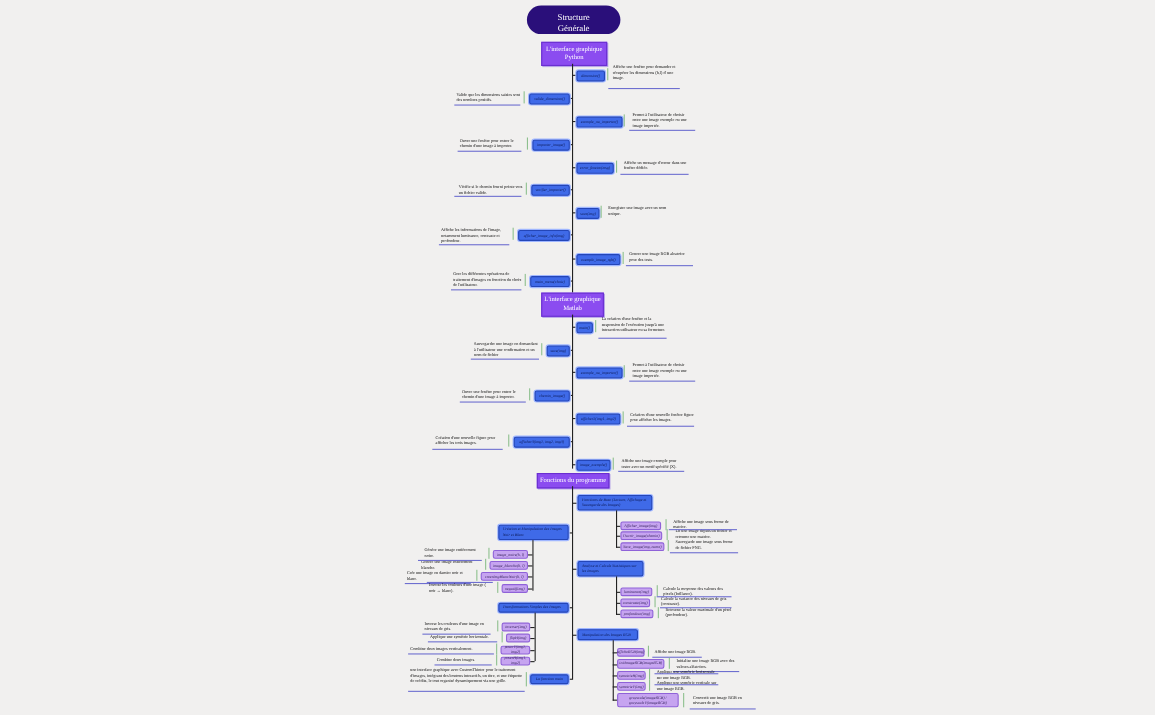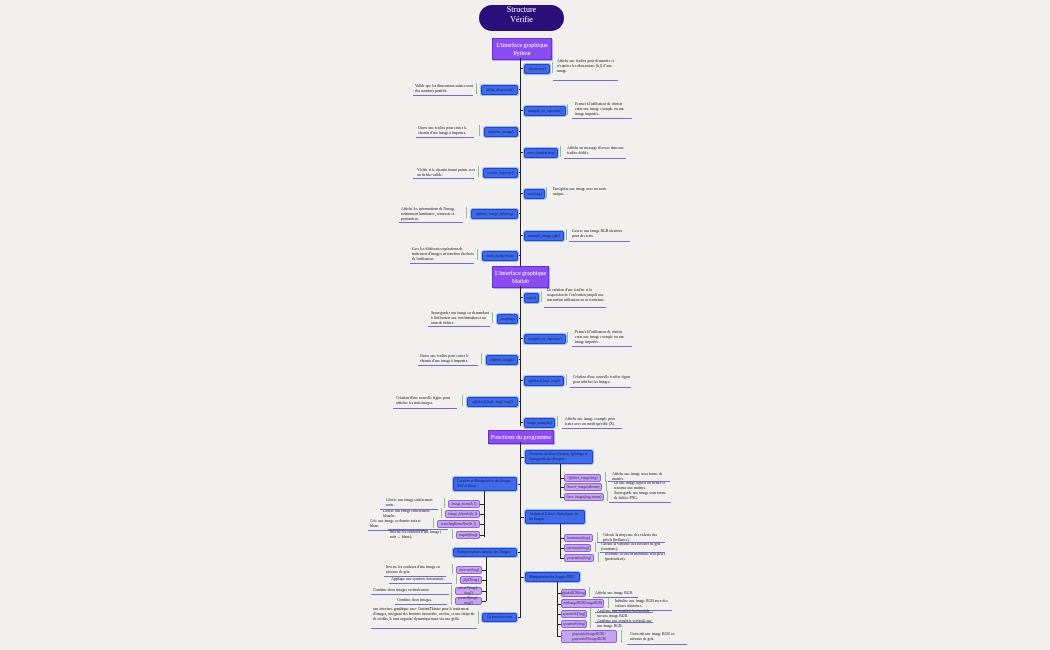--- a/index.html
+++ b/index.html
@@ -1,35 +1,35 @@
 <!DOCTYPE html>
 <html><head>
 <meta charset="utf-8">
 <style>
   html,body{margin:0;padding:0;}
   body{width:1050px;height:650px;background:#f1f0ef;position:relative;overflow:hidden;font-family:"Liberation Serif","DejaVu Serif",serif;}
   .abs{position:absolute;}
-  .root{background:#2a0f7a;color:#fff;border-radius:14px;text-align:center;font-size:8px;line-height:10px;display:flex;align-items:flex-start;justify-content:center;}
+  .root{background:#2a0f7a;color:#fff;border-radius:14px;text-align:center;font-size:8px;line-height:10px;display:flex;align-items:flex-end;justify-content:center;}
   .section{background:#8b4cf0;color:#fff;text-align:center;font-size:6px;line-height:8px;display:flex;align-items:center;justify-content:center;border:1px solid #6a2fd0;box-shadow:1px 1px 0 #b7a6e8;}
   .fn{background:#3f6ae8;color:#0d1a55;border:1px solid #2446b8;border-radius:2px;font-size:3.6px;line-height:5px;text-align:center;display:flex;align-items:center;justify-content:center;font-style:italic;box-shadow:0 0 0 1px #9fb6ff;}
   .cat{background:#3f6ae8;color:#0d1a55;border:1px solid #2446b8;border-radius:2px;font-size:3.6px;line-height:4.6px;padding:1px 3px;box-sizing:border-box;font-style:italic;box-shadow:0 0 0 1px #9fb6ff;display:flex;align-items:center;}
   .sub{background:#c6a4f0;color:#33205a;border:1px solid #8f62d8;border-radius:2px;font-size:3.6px;line-height:4.6px;text-align:center;display:flex;align-items:center;justify-content:center;font-style:italic;box-sizing:border-box;padding:0 1px;}
   .desc{font-size:3.8px;line-height:4.8px;color:#111;}
   .uline{height:0;border-top:1px solid #6e6fd0;}
   .vline{width:1px;background:#222;}
   .hline{height:1px;background:#222;}
   .tick{width:1px;background:#8ec08e;}
 </style>
 </head>
 <body>
 
 <div class="abs root" style="left:479px;top:5px;width:85px;height:26px;">
   <div>
       <div>Structure</div>
-      <div>Vérifie</div>
+      <div>Générale</div>
     </div>
 </div>
 
 <div class="abs section" style="left:492px;top:38px;width:58px;height:20px;">
     <span>L'interface graphique Python</span>
   </div>
 <div class="abs vline" style="left:520px;top:58px;height:208px;"></div>
 
 <div class="abs hline" style="left:520px;top:68px;width:4px;"></div>
 <div class="abs fn" style="left:524px;top:64px;width:24px;height:8px;">

